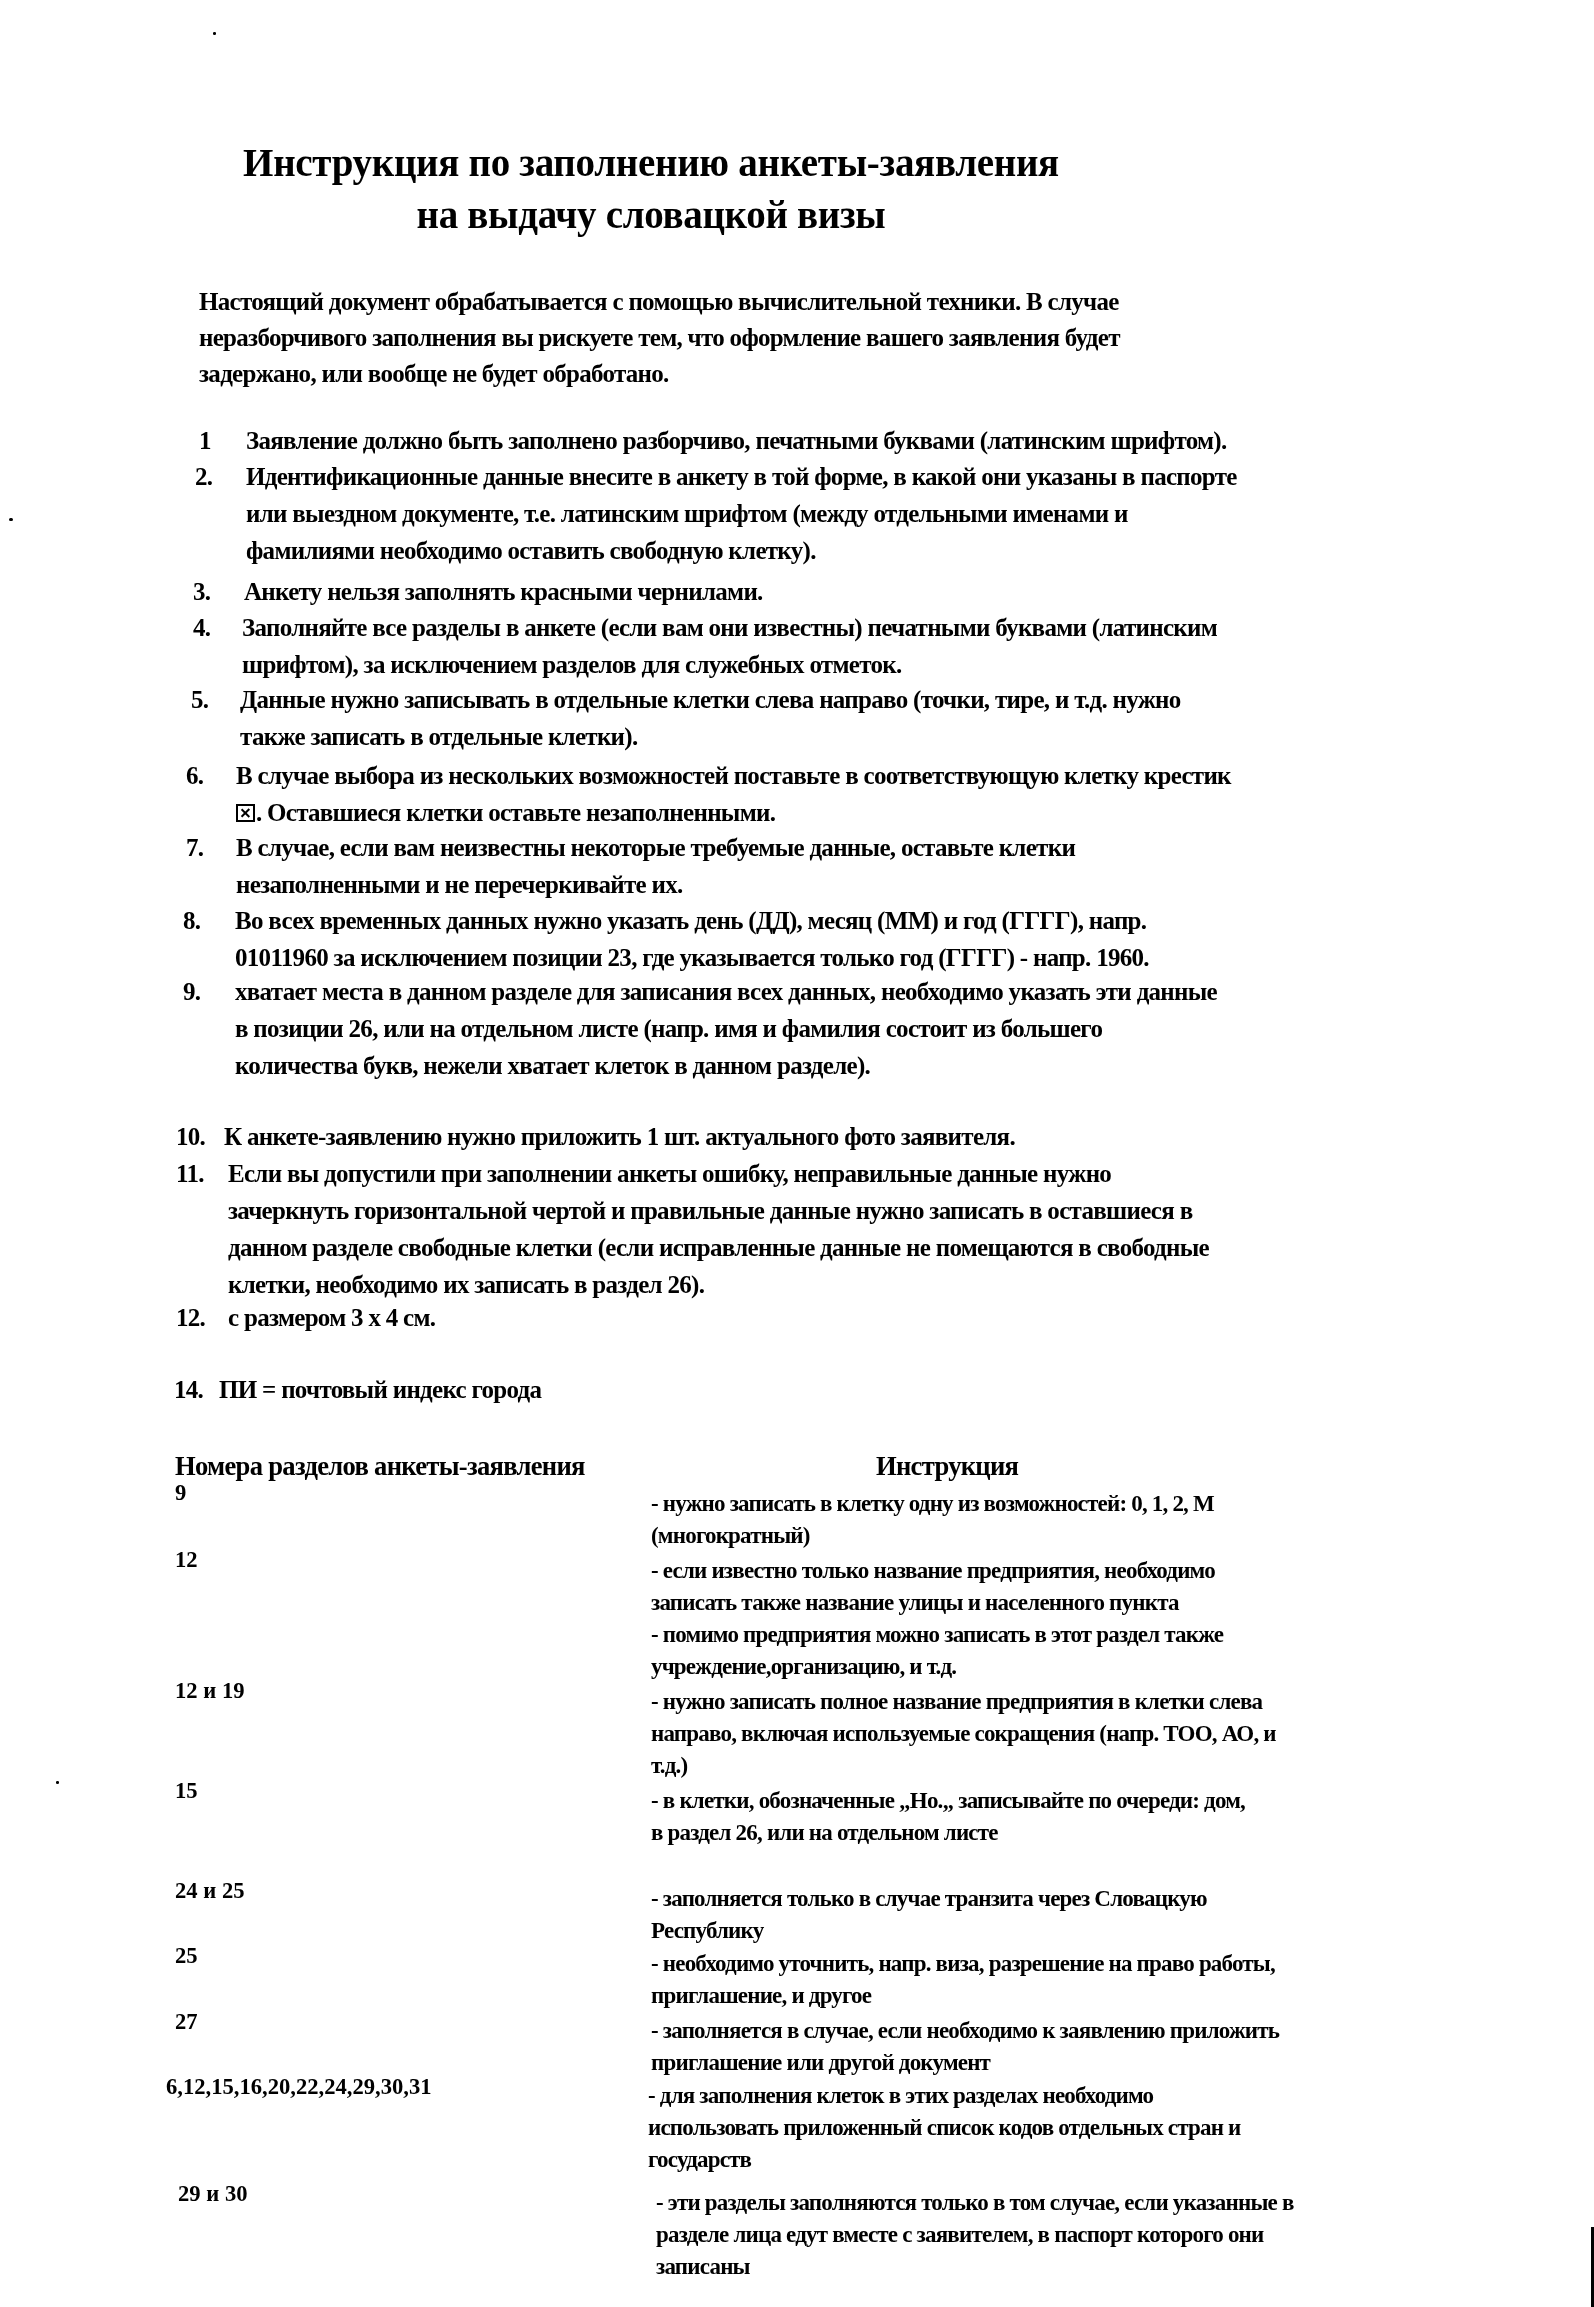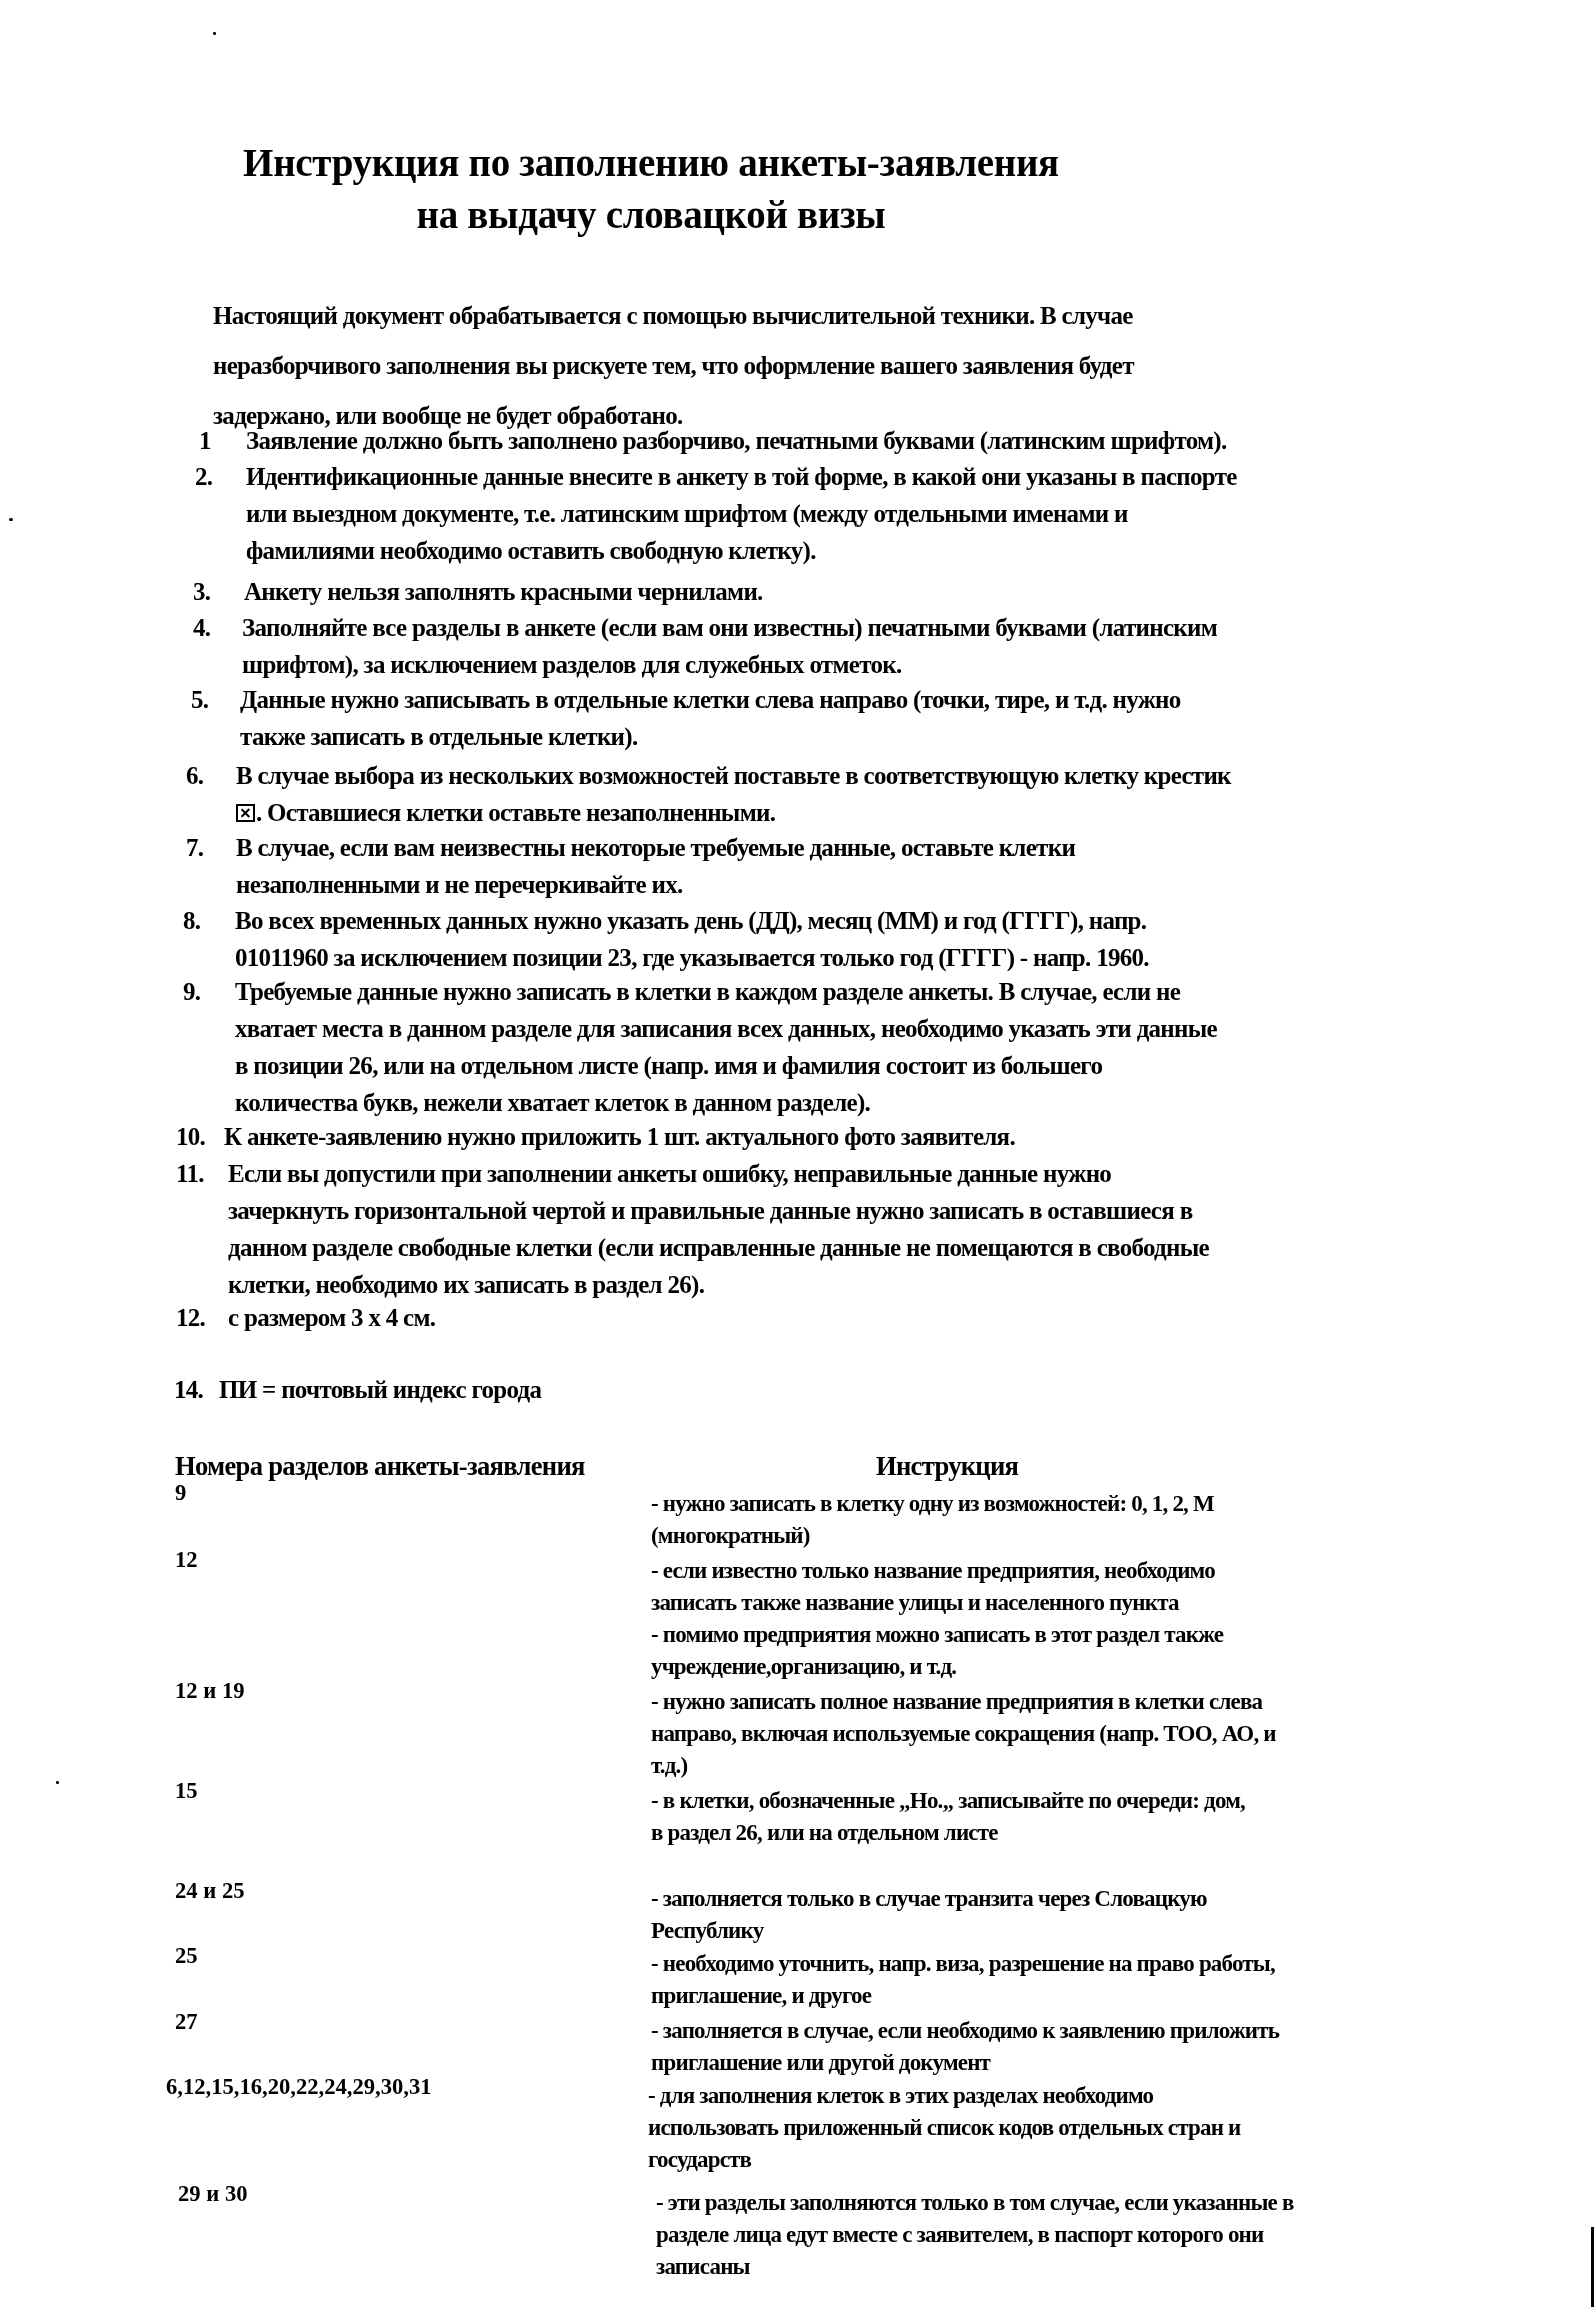--- a/index.html
+++ b/index.html
@@ -12,21 +12,21 @@
     .title {
       position: absolute; left: 0; width: 1302px; text-align: center;
       font-weight: bold; font-size: 39px; line-height: 53px; letter-spacing: -0.3px;
     }
     .title.l1 { top: 136px; }
     .title.l2 { top: 188px; }
     .intro {
       position: absolute; left: 199px; top: 284px; width: 1196px;
       font-weight: bold; font-size: 25px; line-height: 36px; letter-spacing: -0.7px;
     }
-    .intro p { margin: 14px; white-space: nowrap; }
+    .intro p { margin: 0; white-space: nowrap; }
     .rules { position: absolute; left: 0; top: 0; }
     .rule { position: absolute; font-weight: bold; font-size: 25px; line-height: 37px; letter-spacing: -0.7px; white-space: nowrap; }
     .rule .num { position: absolute; left: 0; top: 0; }
     .rule .line { display: block; }
     .table-head { position: absolute; top: 1451px; font-weight: bold; font-size: 26.6px; letter-spacing: -0.7px; white-space: nowrap; }
     .th-left { left: 175px; }
     .th-right { left: 876px; }
     .sec-num { position: absolute; left: 175px; font-weight: bold; font-size: 22.6px; letter-spacing: 0px; white-space: nowrap; }
     .instr { position: absolute; left: 651px; font-weight: bold; font-size: 23px; line-height: 32px; letter-spacing: -0.8px; white-space: nowrap; }
     .instr .line { display: block; }
@@ -114,21 +114,20 @@
       <span class="num">8.</span>
       <div style="margin-left:52px;">
         <span class="line">Во всех временных данных нужно указать день (ДД), месяц (ММ) и год (ГГГГ), напр.</span>
         <span class="line">01011960 за исключением позиции 23, где указывается  только год (ГГГГ) - напр. 1960.</span>
       </div>
     </div>
 
     <div class="rule" style="left:183px; top:973px;">
       <span class="num">9.</span>
       <div style="margin-left:52px;">
-        <span class="line">Требуемые данные нужно записать в клетки в каждом разделе анкеты. В случае, если не</span>
         <span class="line">хватает места в данном разделе для записания всех данных, необходимо указать эти данные</span>
         <span class="line">в позиции 26, или на отдельном   листе (напр. имя и фамилия состоит из большего</span>
         <span class="line">количества букв,   нежели хватает клеток в данном разделе).</span>
       </div>
     </div>
 
     <div class="rule" style="left:176px; top:1118px;">
       <span class="num">10.</span>
       <div style="margin-left:48px;">
         <span class="line">К анкете-заявлению нужно приложить 1 шт. актуального фото заявителя.</span>

